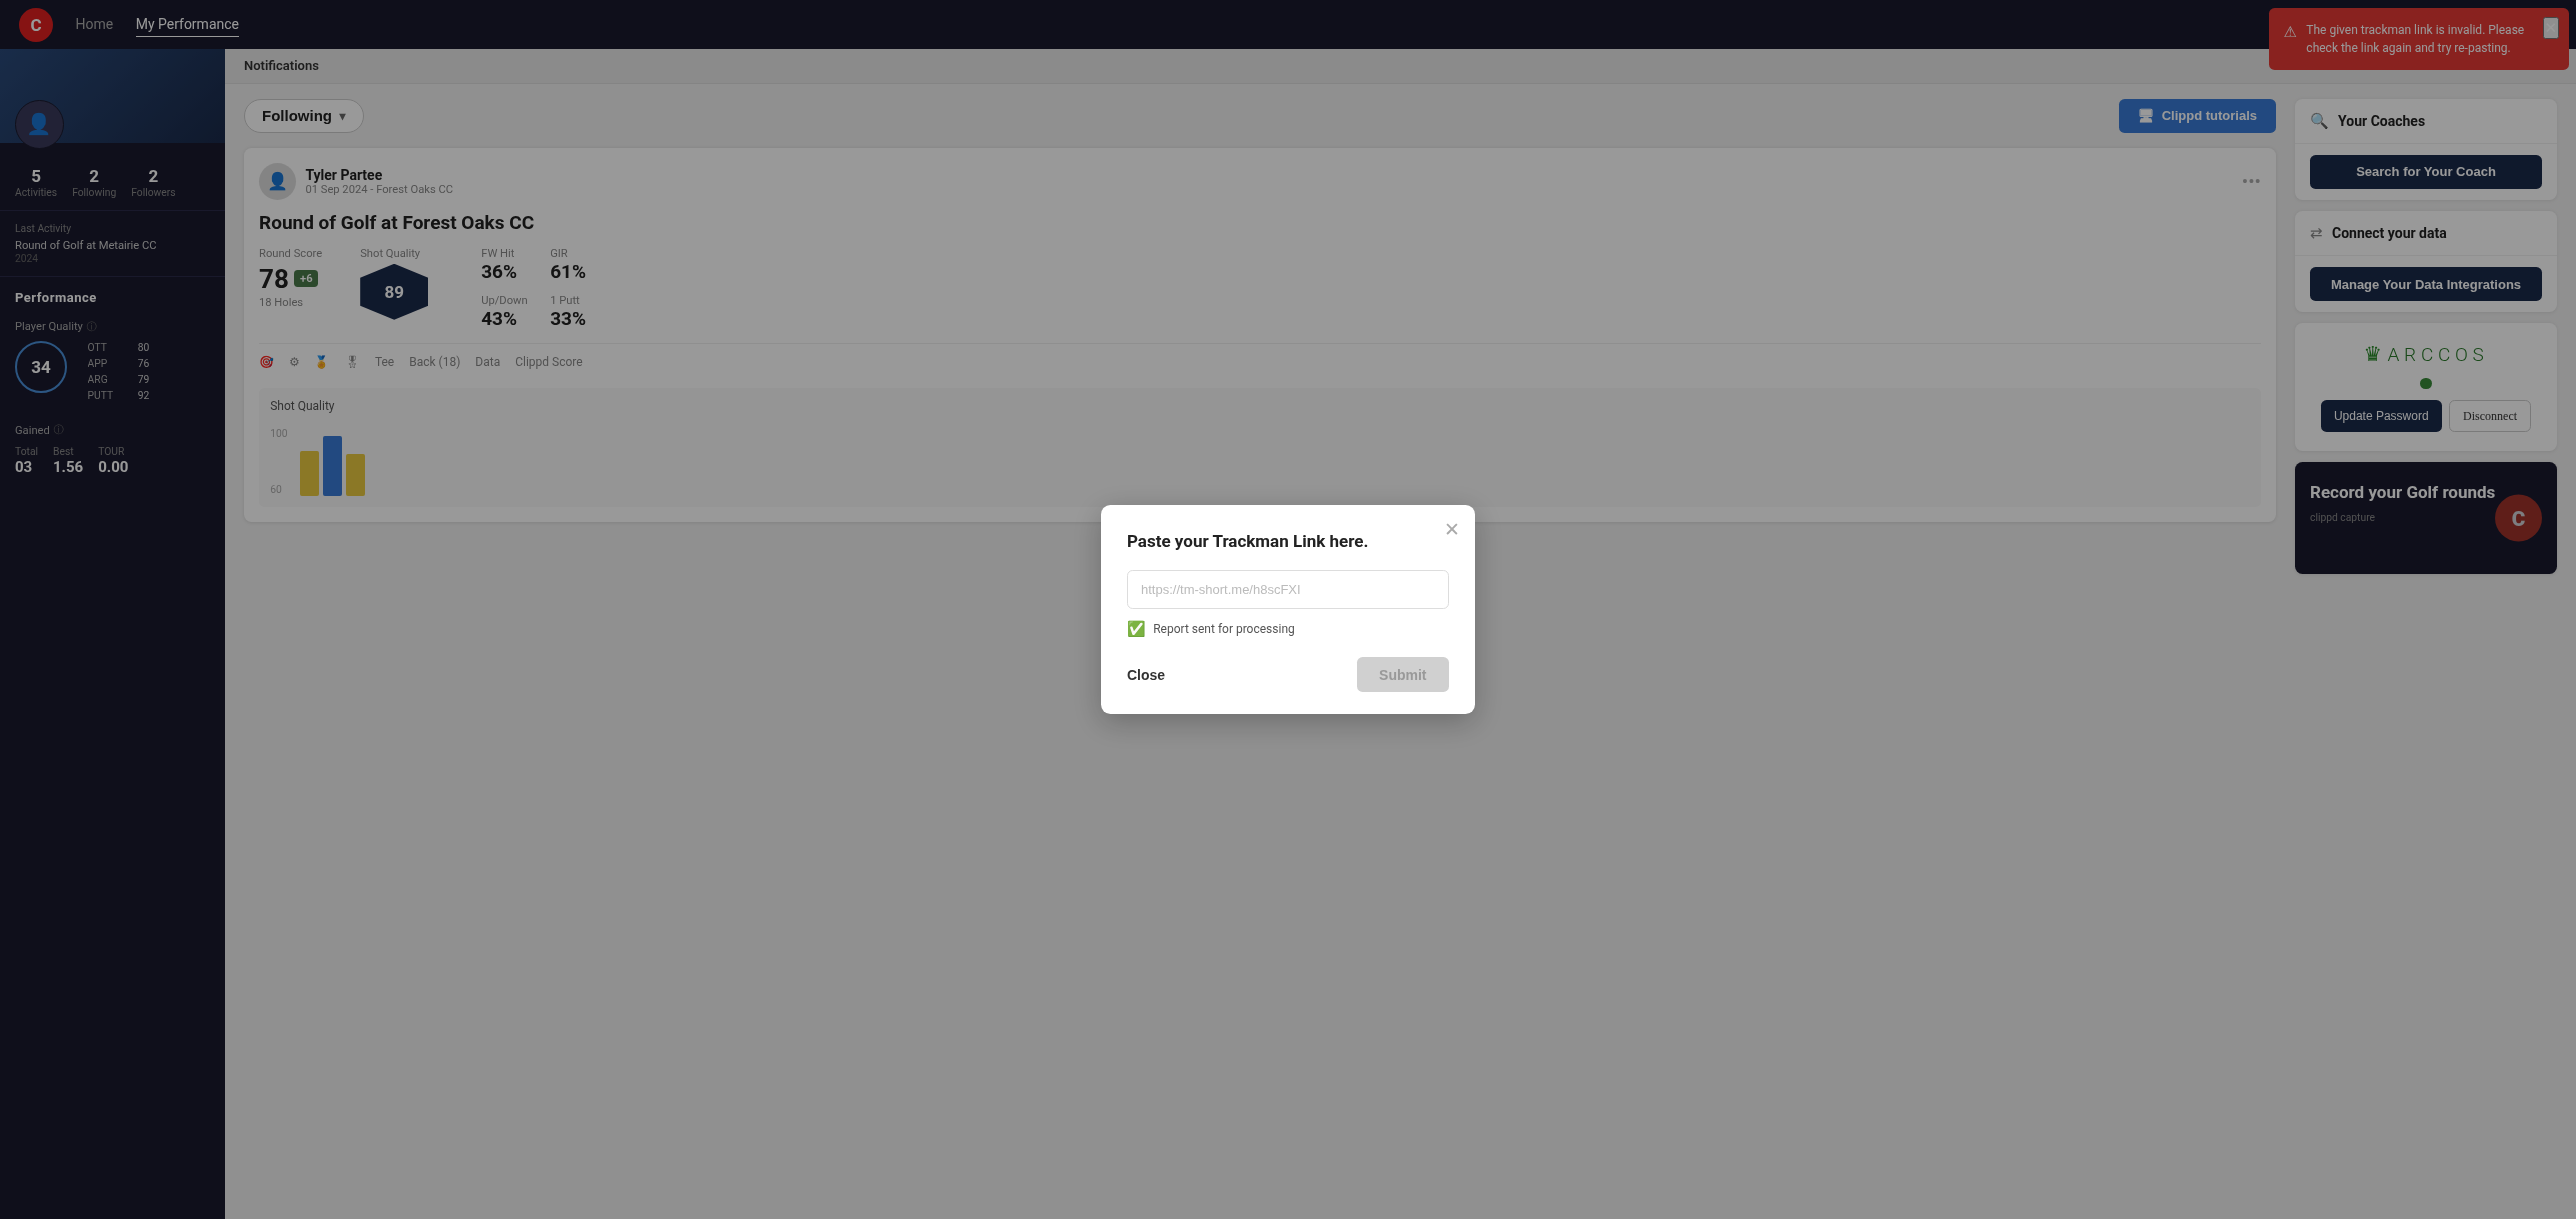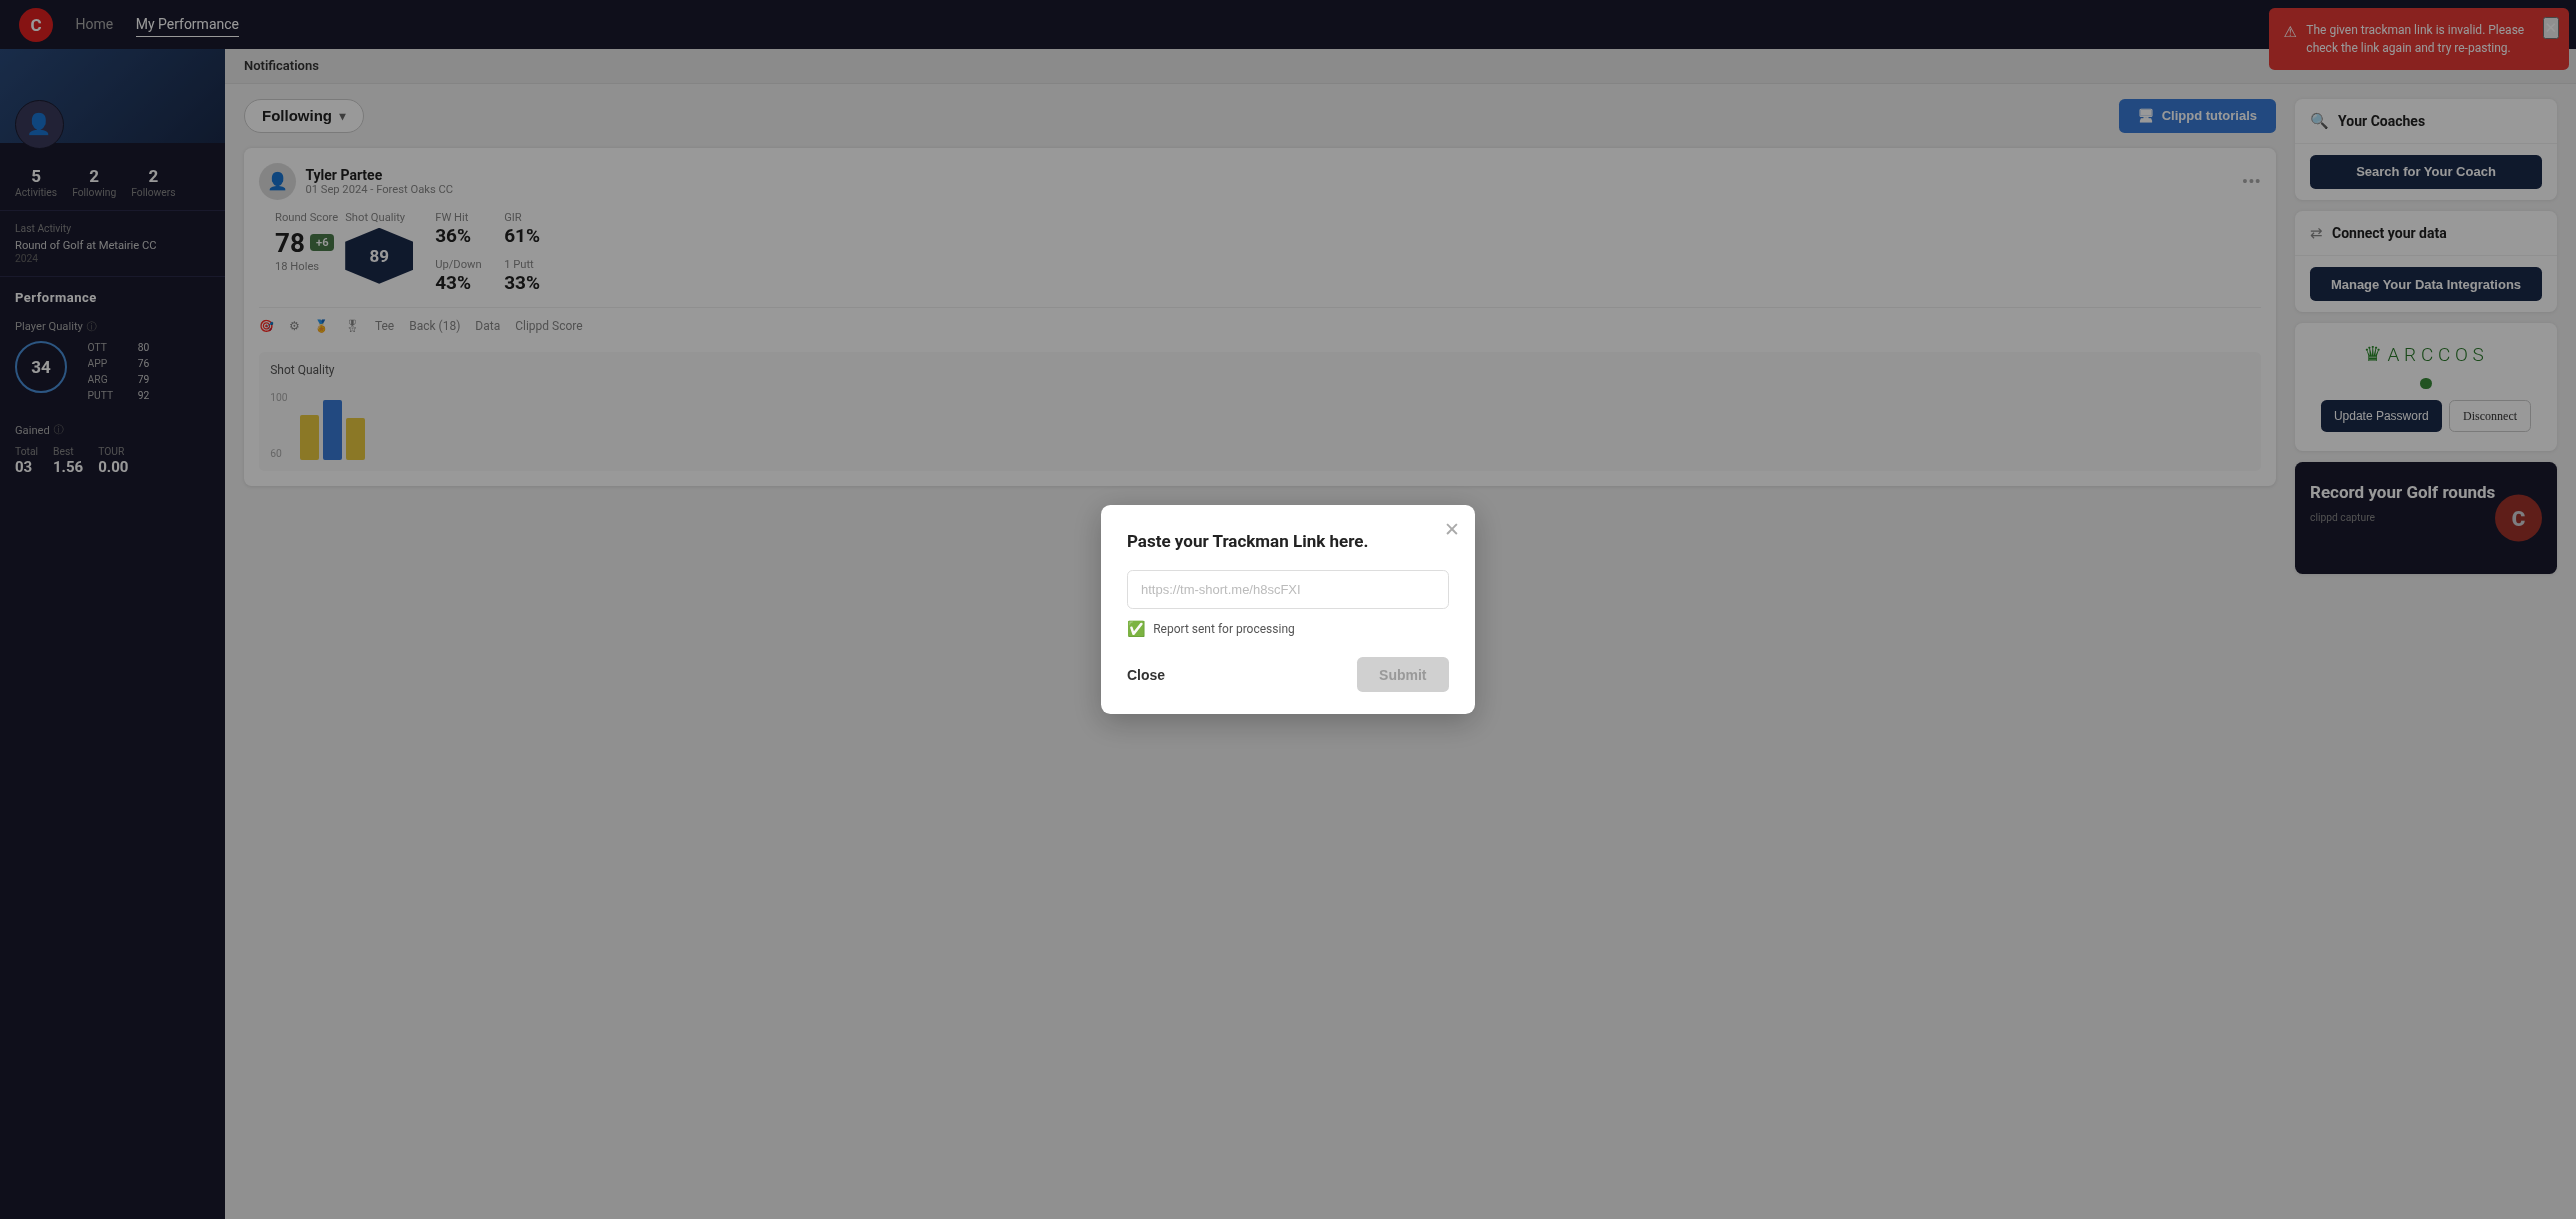--- a/index.html
+++ b/index.html
@@ -152,21 +152,21 @@
     }
     .round-card-header { display: flex; align-items: center; justify-content: space-between; margin-bottom: 11.2px; }
     .round-user-info { display: flex; align-items: center; gap: 9.4px; }
     .round-avatar { width: 37px; height: 37px; border-radius: 50%; background: #ddd; display: flex; align-items: center; justify-content: center; color: #999; font-size: 17px; }
     .round-name { font-size: 14px; font-weight: 700; color: #222; }
     .round-date { font-size: 11.2px; color: #888; }
     .round-more { color: #aaa; font-size: 19px; cursor: pointer; }
 
     .round-title { font-size: 19px; font-weight: 700; color: #222; margin-bottom: 13px; }
 
-    .round-stats { display: flex; gap: 7px; margin-left: 16px; }
+    .round-stats { display: flex; gap: 38px; }
     .round-stat-block { }
     .rst-label { font-size: 11.2px; color: #888; margin-bottom: 3.7px; }
     .rst-value { font-size: 26px; font-weight: 700; color: #222; display: flex; align-items: center; gap: 5.6px; }
     .rst-badge { background: #4a7a4a; color: white; border-radius: 3.7px; font-size: 11.2px; font-weight: 600; padding: 1.9px 5.6px; }
     .rst-sub { font-size: 11.2px; color: #888; margin-top: 1.9px; }
 
     .shot-quality-hex {
       width: 68px; height: 56px;
       background: #1a2a4a; clip-path: polygon(50% 0%, 100% 25%, 100% 75%, 50% 100%, 0% 75%, 0% 25%);
       display: flex; align-items: center; justify-content: center;
@@ -437,20 +437,21 @@
             <div class="round-user-info">
               <div class="round-avatar">👤</div>
               <div>
                 <div class="round-name">Tyler Partee</div>
                 <div class="round-date">01 Sep 2024 - Forest Oaks CC</div>
               </div>
             </div>
             <span class="round-more">•••</span>
           </div>
 
+          <div class="round-title">Round of Golf at Forest Oaks CC</div>
 
           <div class="round-stats">
             <div class="round-stat-block">
               <div class="rst-label">Round Score</div>
               <div class="rst-value">
                 <span>78</span>
                 <span class="rst-badge">+6</span>
               </div>
               <div class="rst-sub">18 Holes</div>
             </div>

